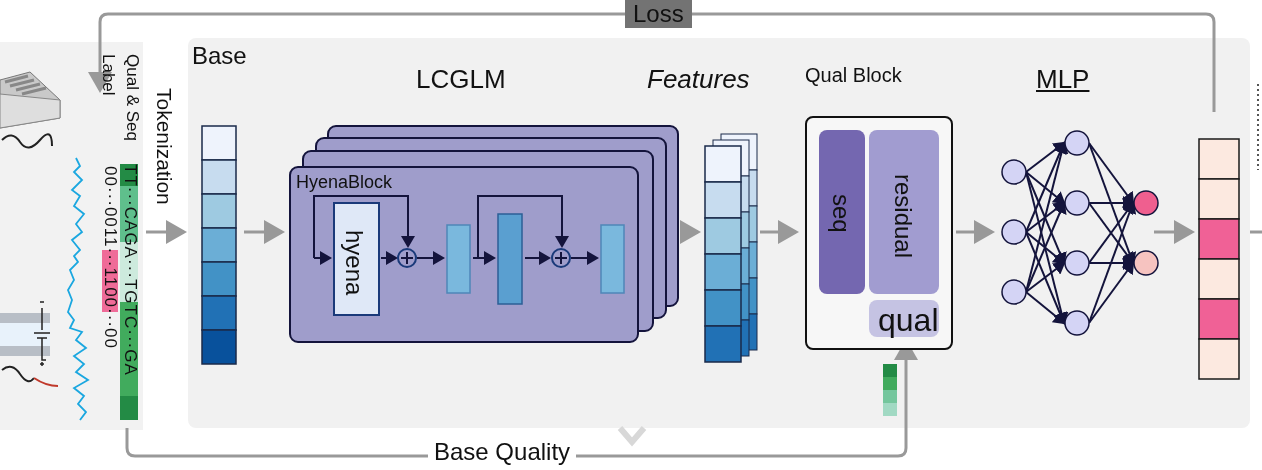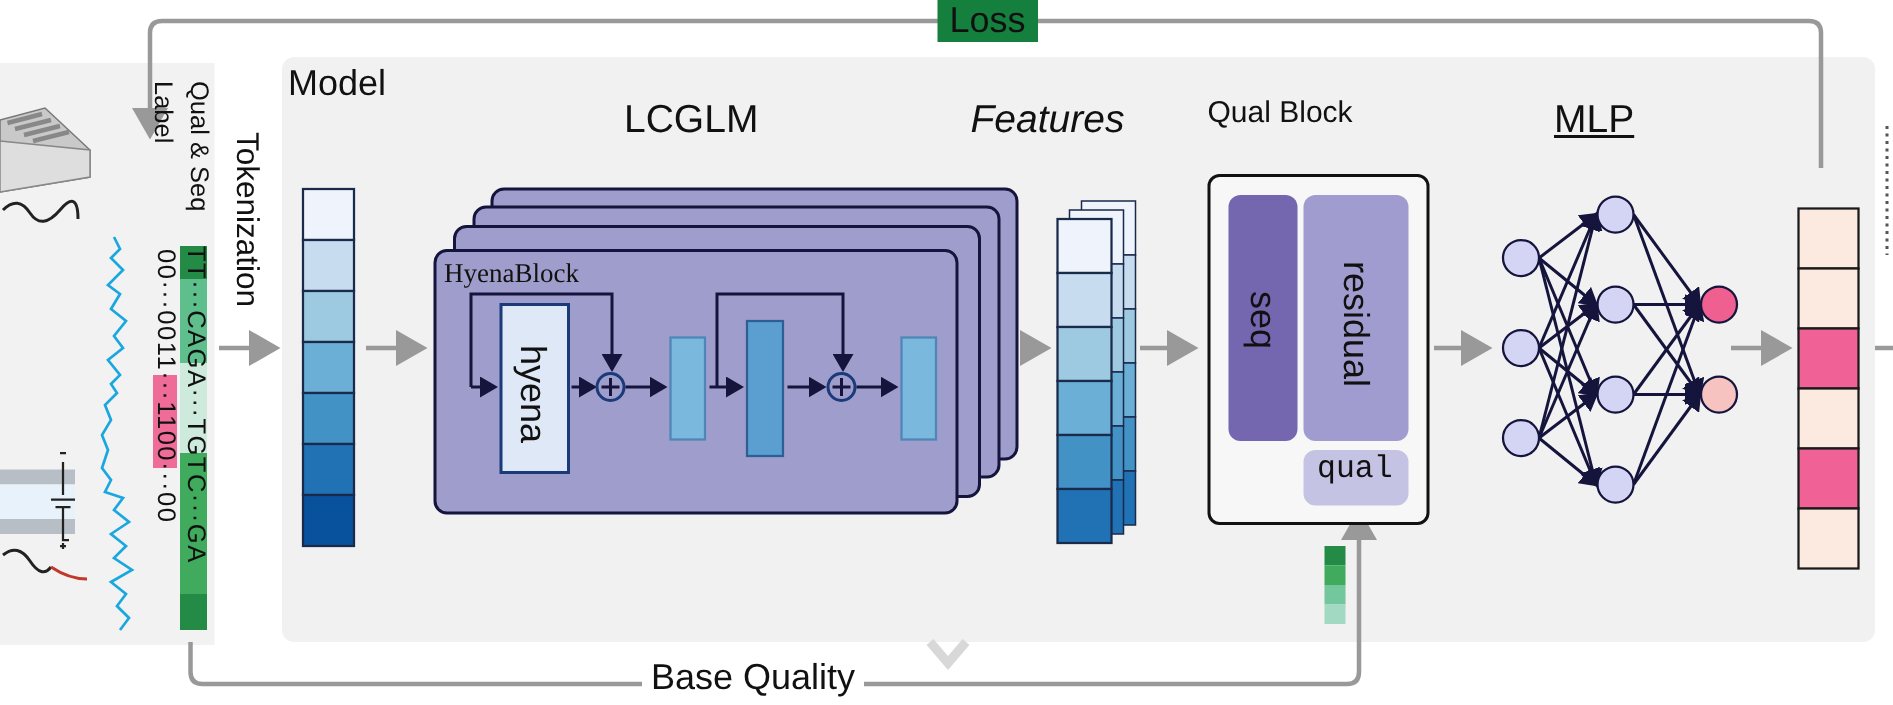--- a/index.html
+++ b/index.html
@@ -174,29 +174,29 @@
       <rect x="1199" y="179" width="40" height="40" fill="#fce9e0" stroke="#1a1a1a" stroke-width="1.5"></rect>
       <rect x="1199" y="219" width="40" height="40" fill="#f06196" stroke="#1a1a1a" stroke-width="1.5"></rect>
       <rect x="1199" y="259" width="40" height="40" fill="#fce9e0" stroke="#1a1a1a" stroke-width="1.5"></rect>
       <rect x="1199" y="299" width="40" height="40" fill="#f06196" stroke="#1a1a1a" stroke-width="1.5"></rect>
       <rect x="1199" y="339" width="40" height="40" fill="#fce9e0" stroke="#1a1a1a" stroke-width="1.5"></rect>
     </g>
 
   <path d="M1258,84 L1258,170" stroke="#555" stroke-width="2" stroke-dasharray="2,3"></path>
 </svg>
 
-<div class="lbl" style="left:625px;top:0px;font-size:24px;background:#15803d;padding:0 8px;">Loss</div>
+<div class="lbl" style="left:625px;top:0px;font-size:24px;background:#737373;padding:0 8px;">Loss</div>
 <div class="lbl" style="left:428px;top:438px;font-size:24px;background:#fff;padding:0 6px;">Base Quality</div>
-<div class="lbl" style="left:192px;top:42px;font-size:24px;">Model</div>
+<div class="lbl" style="left:192px;top:42px;font-size:24px;">Base</div>
 <div class="lbl" style="left:416px;top:64px;font-size:26px;">LCGLM</div>
 <div class="lbl" style="left:647px;top:64px;font-size:26px;font-style:italic;">Features</div>
 <div class="lbl" style="left:805px;top:64px;font-size:20px;">Qual Block</div>
 <div class="lbl" style="left:1036px;top:64px;font-size:26px;text-decoration:underline;">MLP</div>
-<div class="lbl" style="left:296px;top:172px;font-size:18px;font-family:Liberation Serif, serif;">HyenaBlock</div>
-<div class="lbl" style="left:878px;top:302px;font-size:21px;font-family:Liberation Mono, monospace;">qual</div>
+<div class="lbl" style="left:296px;top:172px;font-size:18px;">HyenaBlock</div>
+<div class="lbl" style="left:878px;top:302px;font-size:32px;">qual</div>
 
 <div class="vtext" style="left:176px;top:88px;font-size:21px;">Tokenization</div>
 <div class="vtext" style="left:142px;top:54px;font-size:17px;">Qual &amp; Seq</div>
 <div class="vtext" style="left:118px;top:54px;font-size:17px;">Label</div>
 <div class="vtext" style="left:368px;top:230px;font-size:24px;">hyena</div>
 <div class="vtext" style="left:855px;top:194px;font-size:24px;">seq</div>
 <div class="vtext" style="left:917px;top:174px;font-size:24px;">residual</div>
 
 <div class="vtext" style="left:140px;top:164px;font-size:17px;letter-spacing:1px;">
   <span>TT</span><span>···</span><span>CAGA</span><span>···</span><span>TGTC</span><span>···</span><span>GA</span>

